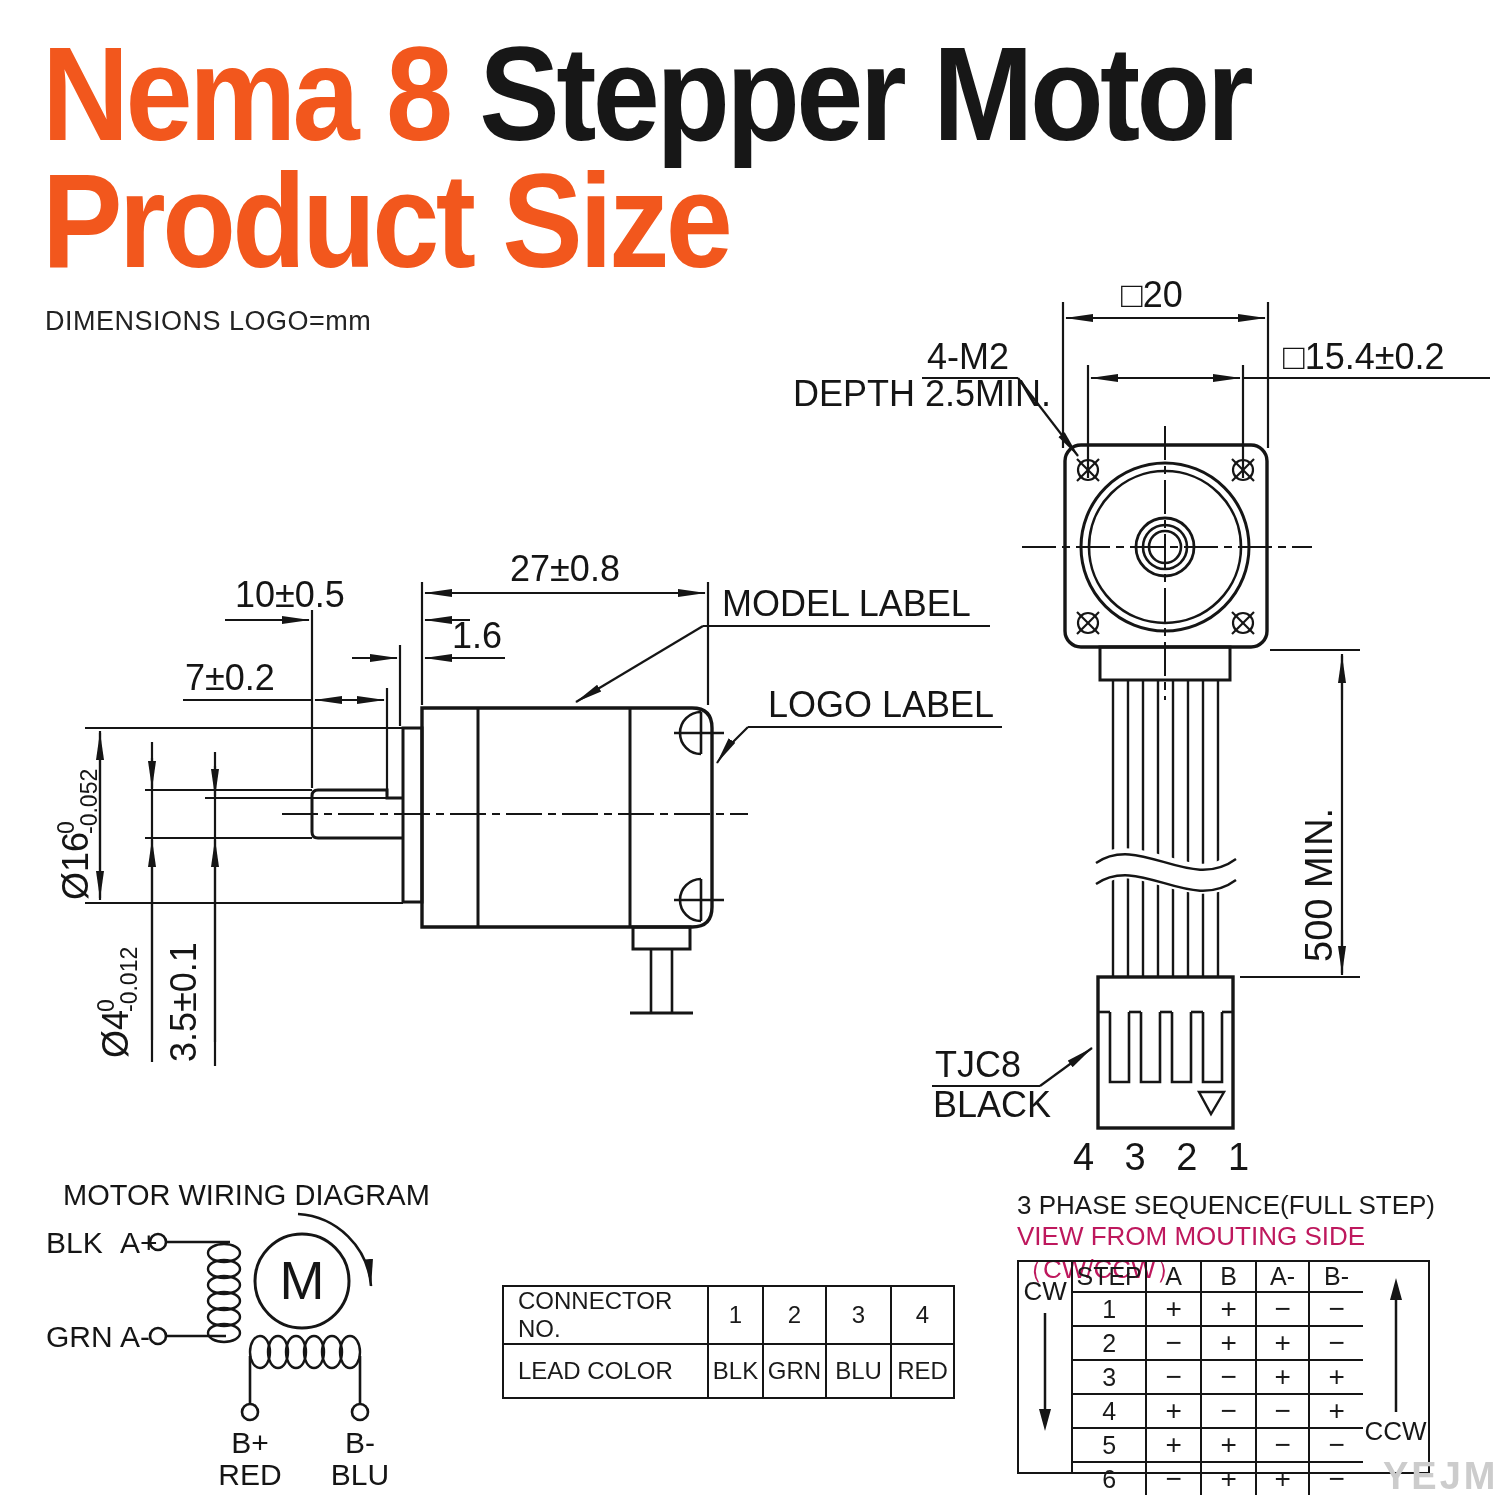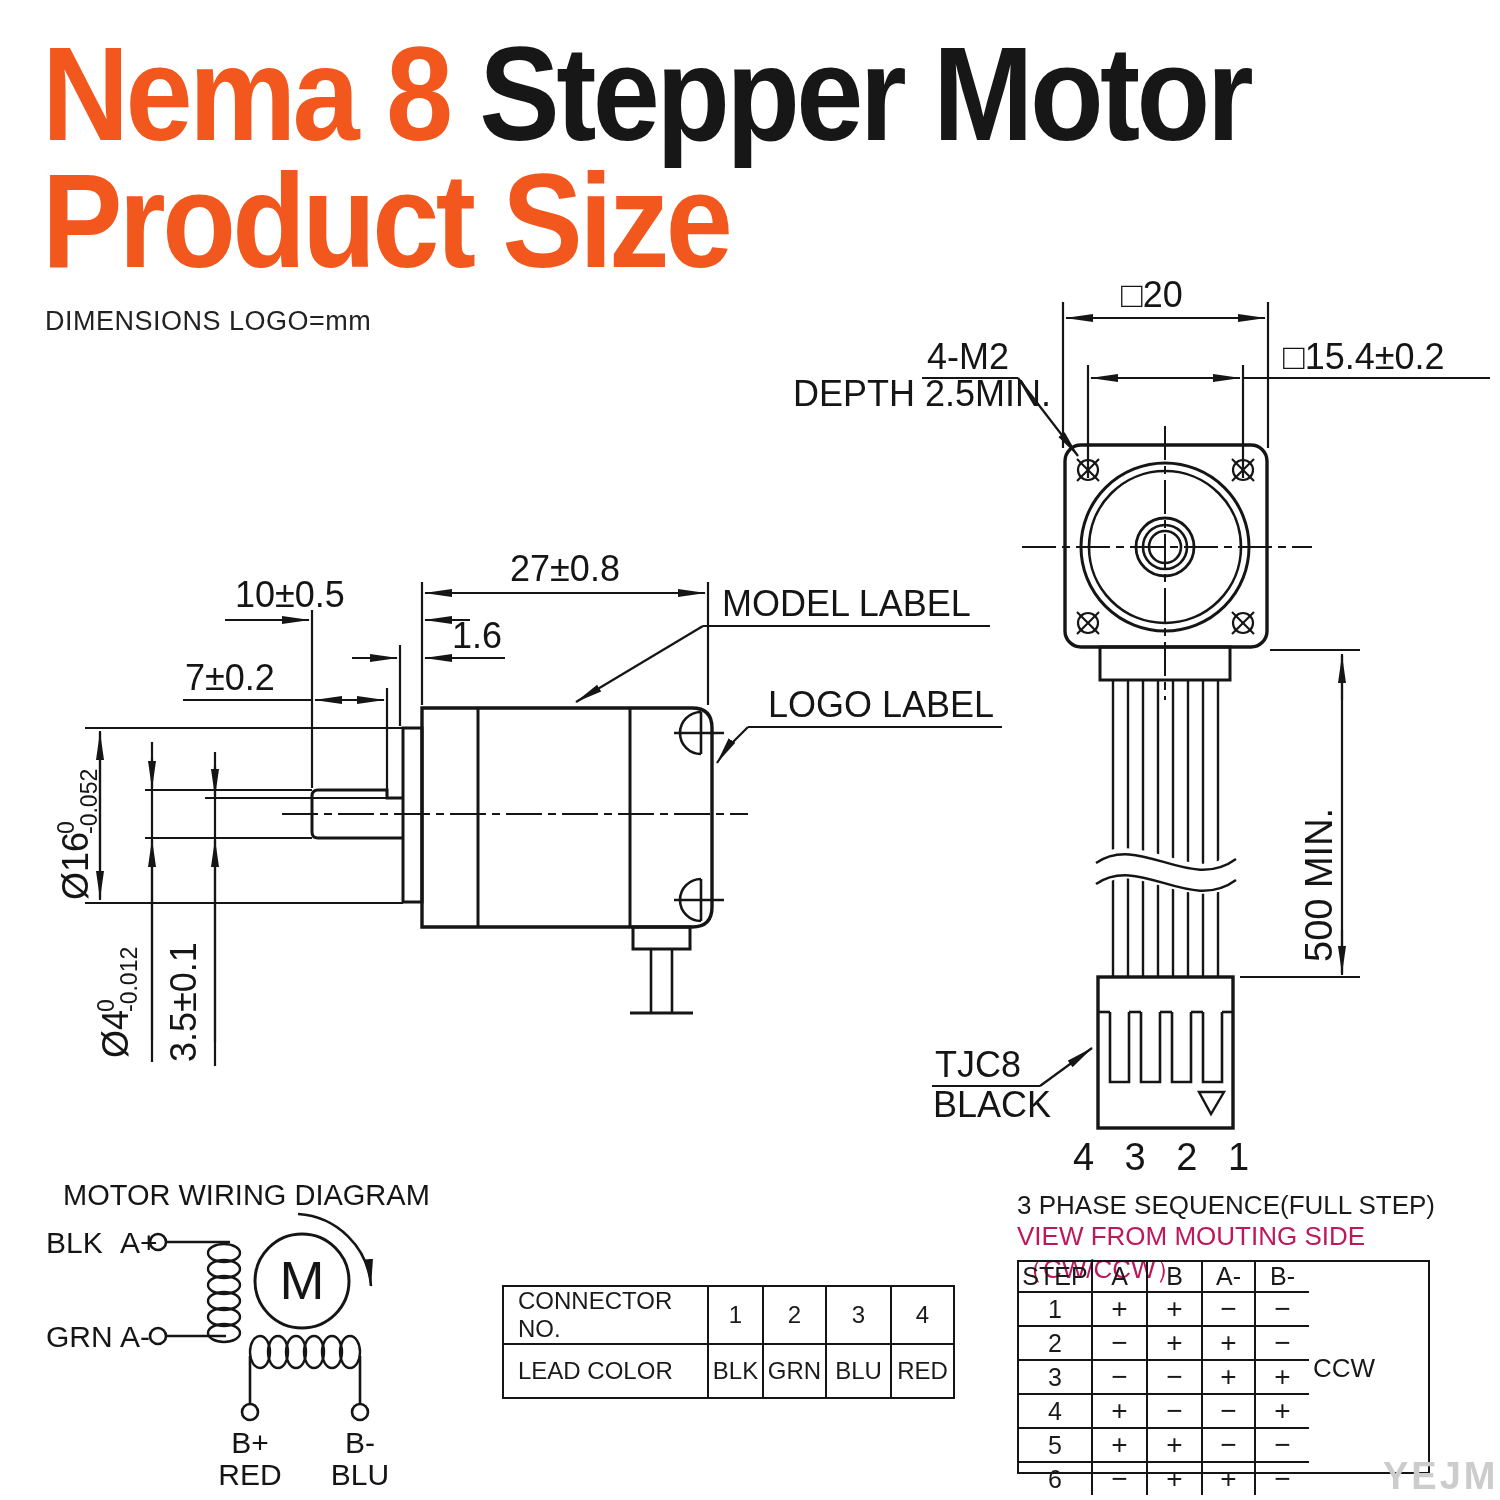--- a/index.html
+++ b/index.html
@@ -21,21 +21,21 @@
                  text-align:center;padding:0;box-sizing:border-box;}
   .conn-table td.lbl{text-align:left;padding-left:14px;border-radius:7px;}
   
   .phase-title1{position:absolute;left:1017px;top:1190px;font-size:26px;color:#1a1a1a;}
   .phase-title2{position:absolute;left:1017px;top:1221px;font-size:26px;color:#be185d;}
   .phase-wrap{position:absolute;left:1017px;top:1260px;width:413px;height:214px;display:flex;
               border:2.5px solid #151515;box-sizing:border-box;}
   .cw-cell{width:55px;border-right:2.5px solid #151515;display:flex;flex-direction:column;
            align-items:center;box-sizing:border-box;}
   .cw-cell .lab{font-size:26px;margin-top:14px;}
-  .ccw-cell{width:66px;display:flex;flex-direction:row;align-items:center;box-sizing:border-box;}
+  .ccw-cell{width:66px;display:flex;flex-direction:column;align-items:center;box-sizing:border-box;}
   .ccw-cell .lab{font-size:26px;margin-top:2px;}
   .phase-tab{border-collapse:collapse;table-layout:fixed;width:290px;}
   .phase-tab th,.phase-tab td{border:2px solid #151515;height:29px;padding:0;text-align:center;
         font-size:25px;font-weight:normal;color:#1a1a1a;box-sizing:border-box;}
   .phase-tab td.sign{font-size:28px;}
   .phase-tab tr:first-child th{border-top:none;}
   .phase-tab tr:last-child td{border-bottom:none;}
   .phase-tab th:first-child,.phase-tab td:first-child{border-left:none;}
   .phase-tab th:last-child,.phase-tab td:last-child{border-right:none;}
   .arrow-svg{display:block;}
@@ -313,20 +313,27 @@
       <td>BLU</td>
       <td>RED</td>
     </tr>
   </tbody>
     </table>
 
   <div class="phase-title1">3 PHASE SEQUENCE(FULL STEP)</div>
   <div class="phase-title2">VIEW FROM MOUTING SIDE （CW/CCW）</div>
 
   <div class="phase-wrap">
+    <div class="cw-cell">
+      <span class="lab">CW</span>
+      <svg class="arrow-svg" width="24" height="128">
+        <line x1="12" y1="6" x2="12" y2="104" stroke="#151515" stroke-width="2.5"></line>
+        <path d="M6,102 L18,102 L12,124 Z" fill="#151515"></path>
+      </svg>
+    </div>
     <table class="phase-tab">
       <colgroup>
           <col style="width:73px">
           <col style="width:55px">
           <col style="width:55px">
           <col style="width:53px">
           <col style="width:54px">
         </colgroup>
       <tbody>
           <tr>

